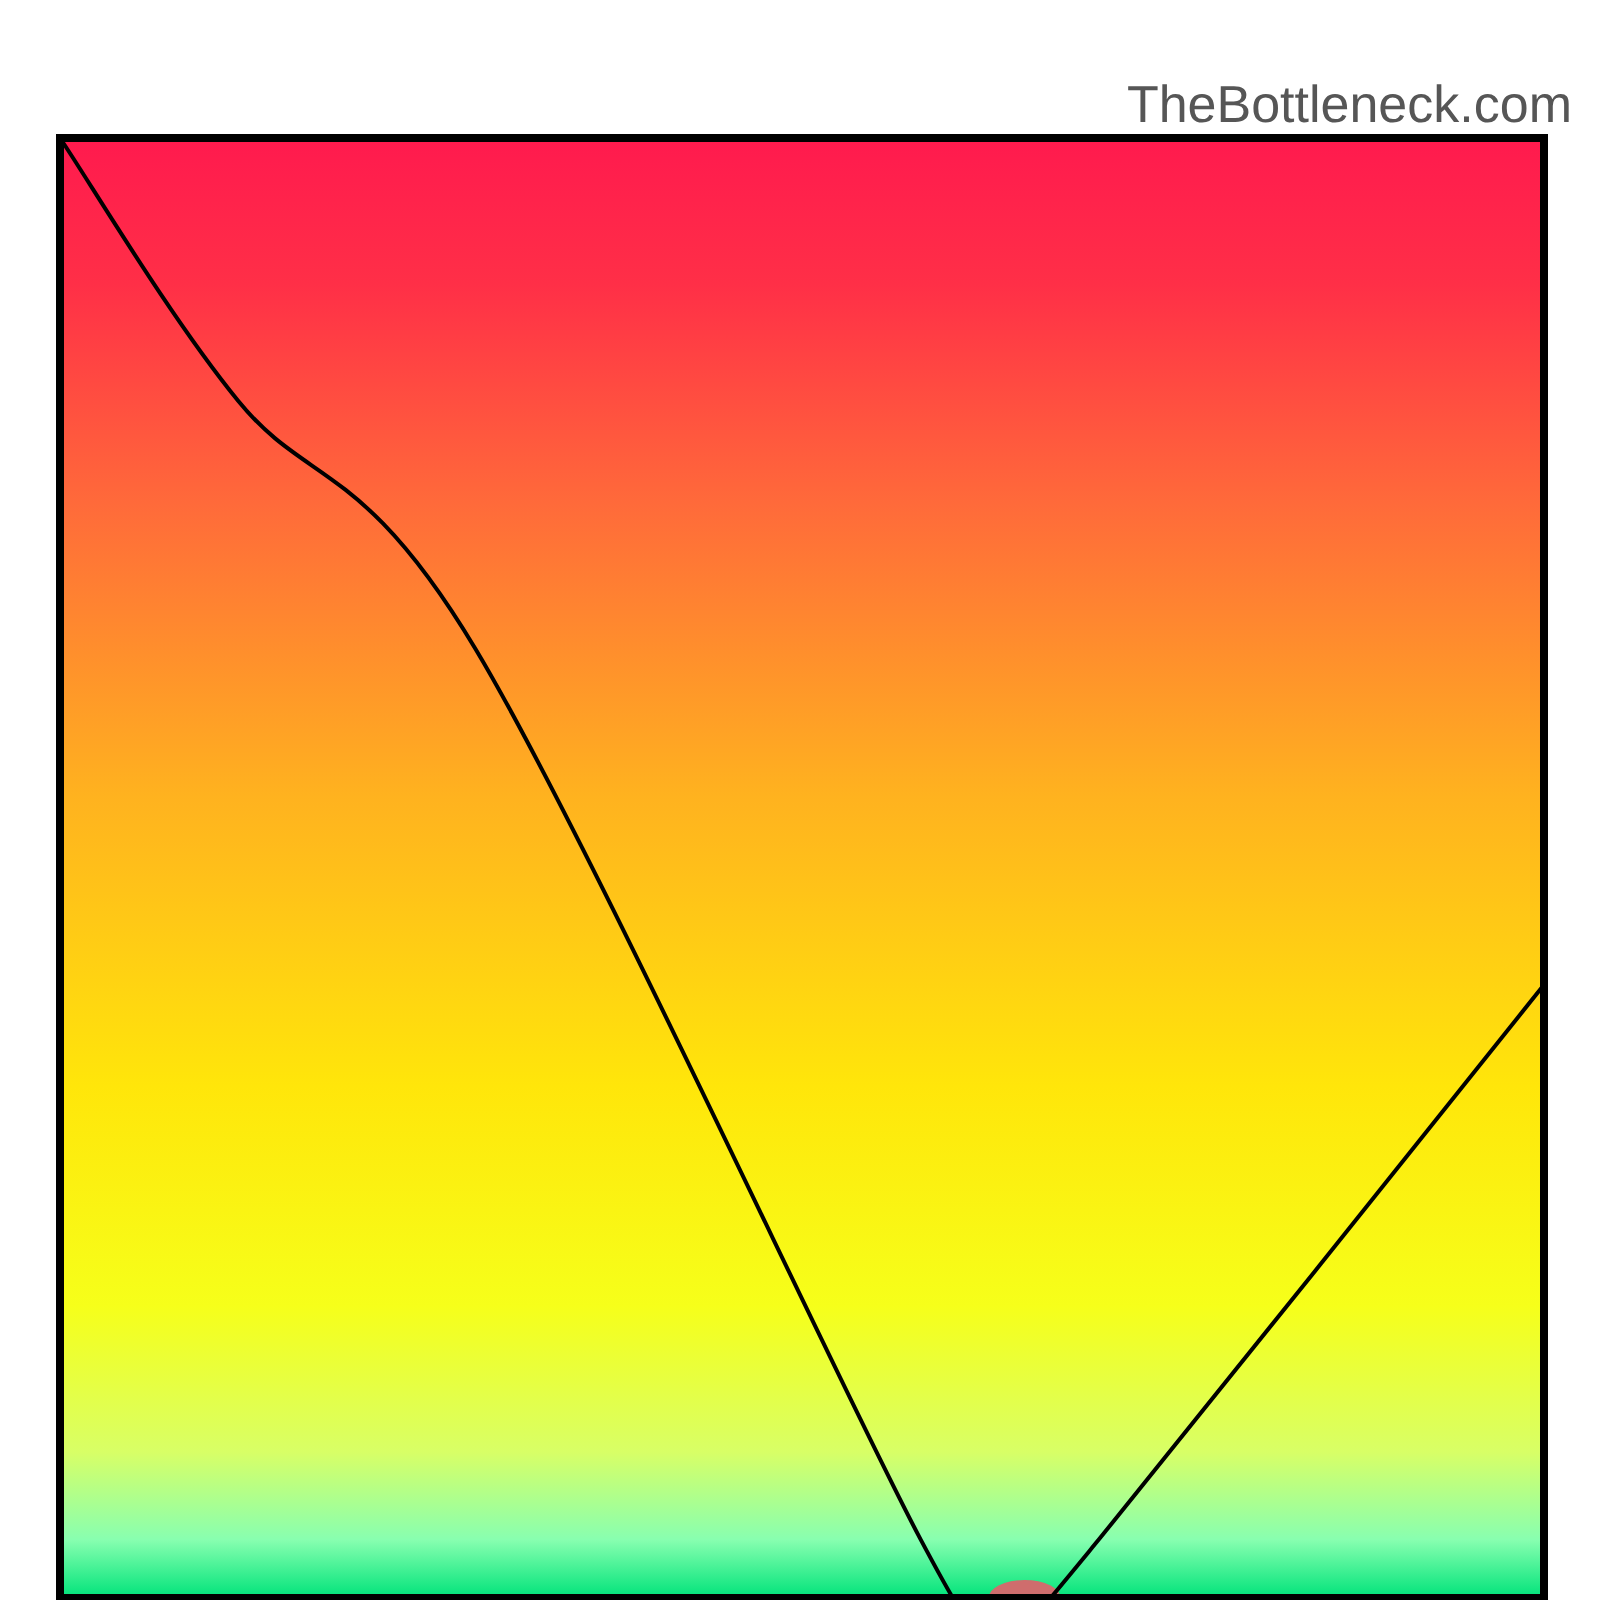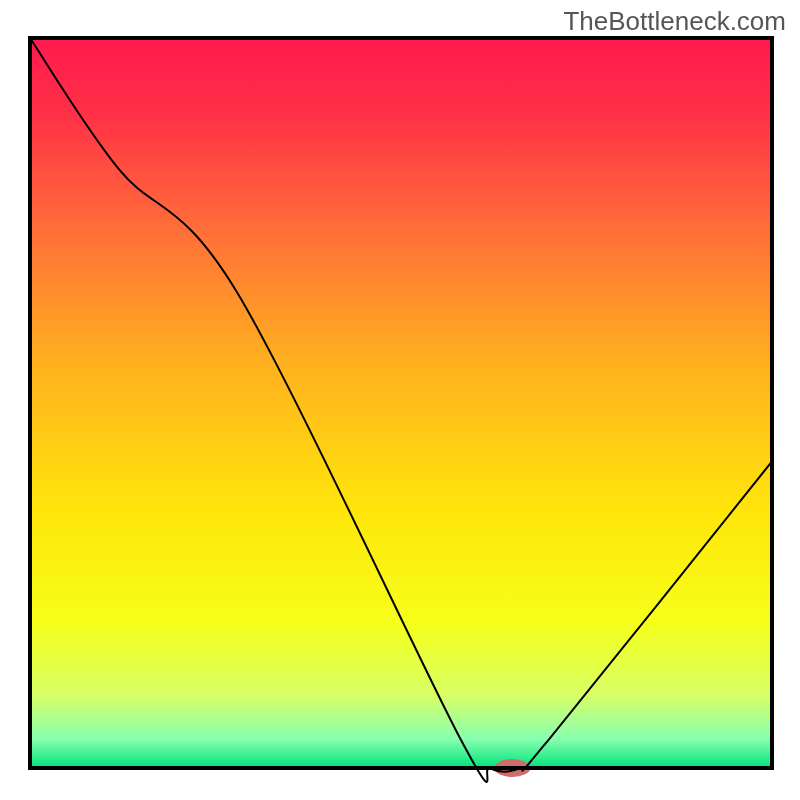--- a/index.html
+++ b/index.html
@@ -8,20 +8,21 @@
     width: 800px;
     height: 800px;
     background: #ffffff;
     font-family: Arial, Helvetica, sans-serif;
     overflow: hidden;
   }
   .frame {
     position: relative;
     width: 800px;
     height: 604px;
+    margin-top: 31px;
   }
   .attribution {
     position: absolute;
     top: 6px;
     right: 14px;
     font-size: 26px;
     font-weight: 400;
     color: #565656;
     letter-spacing: 0px;
   }

